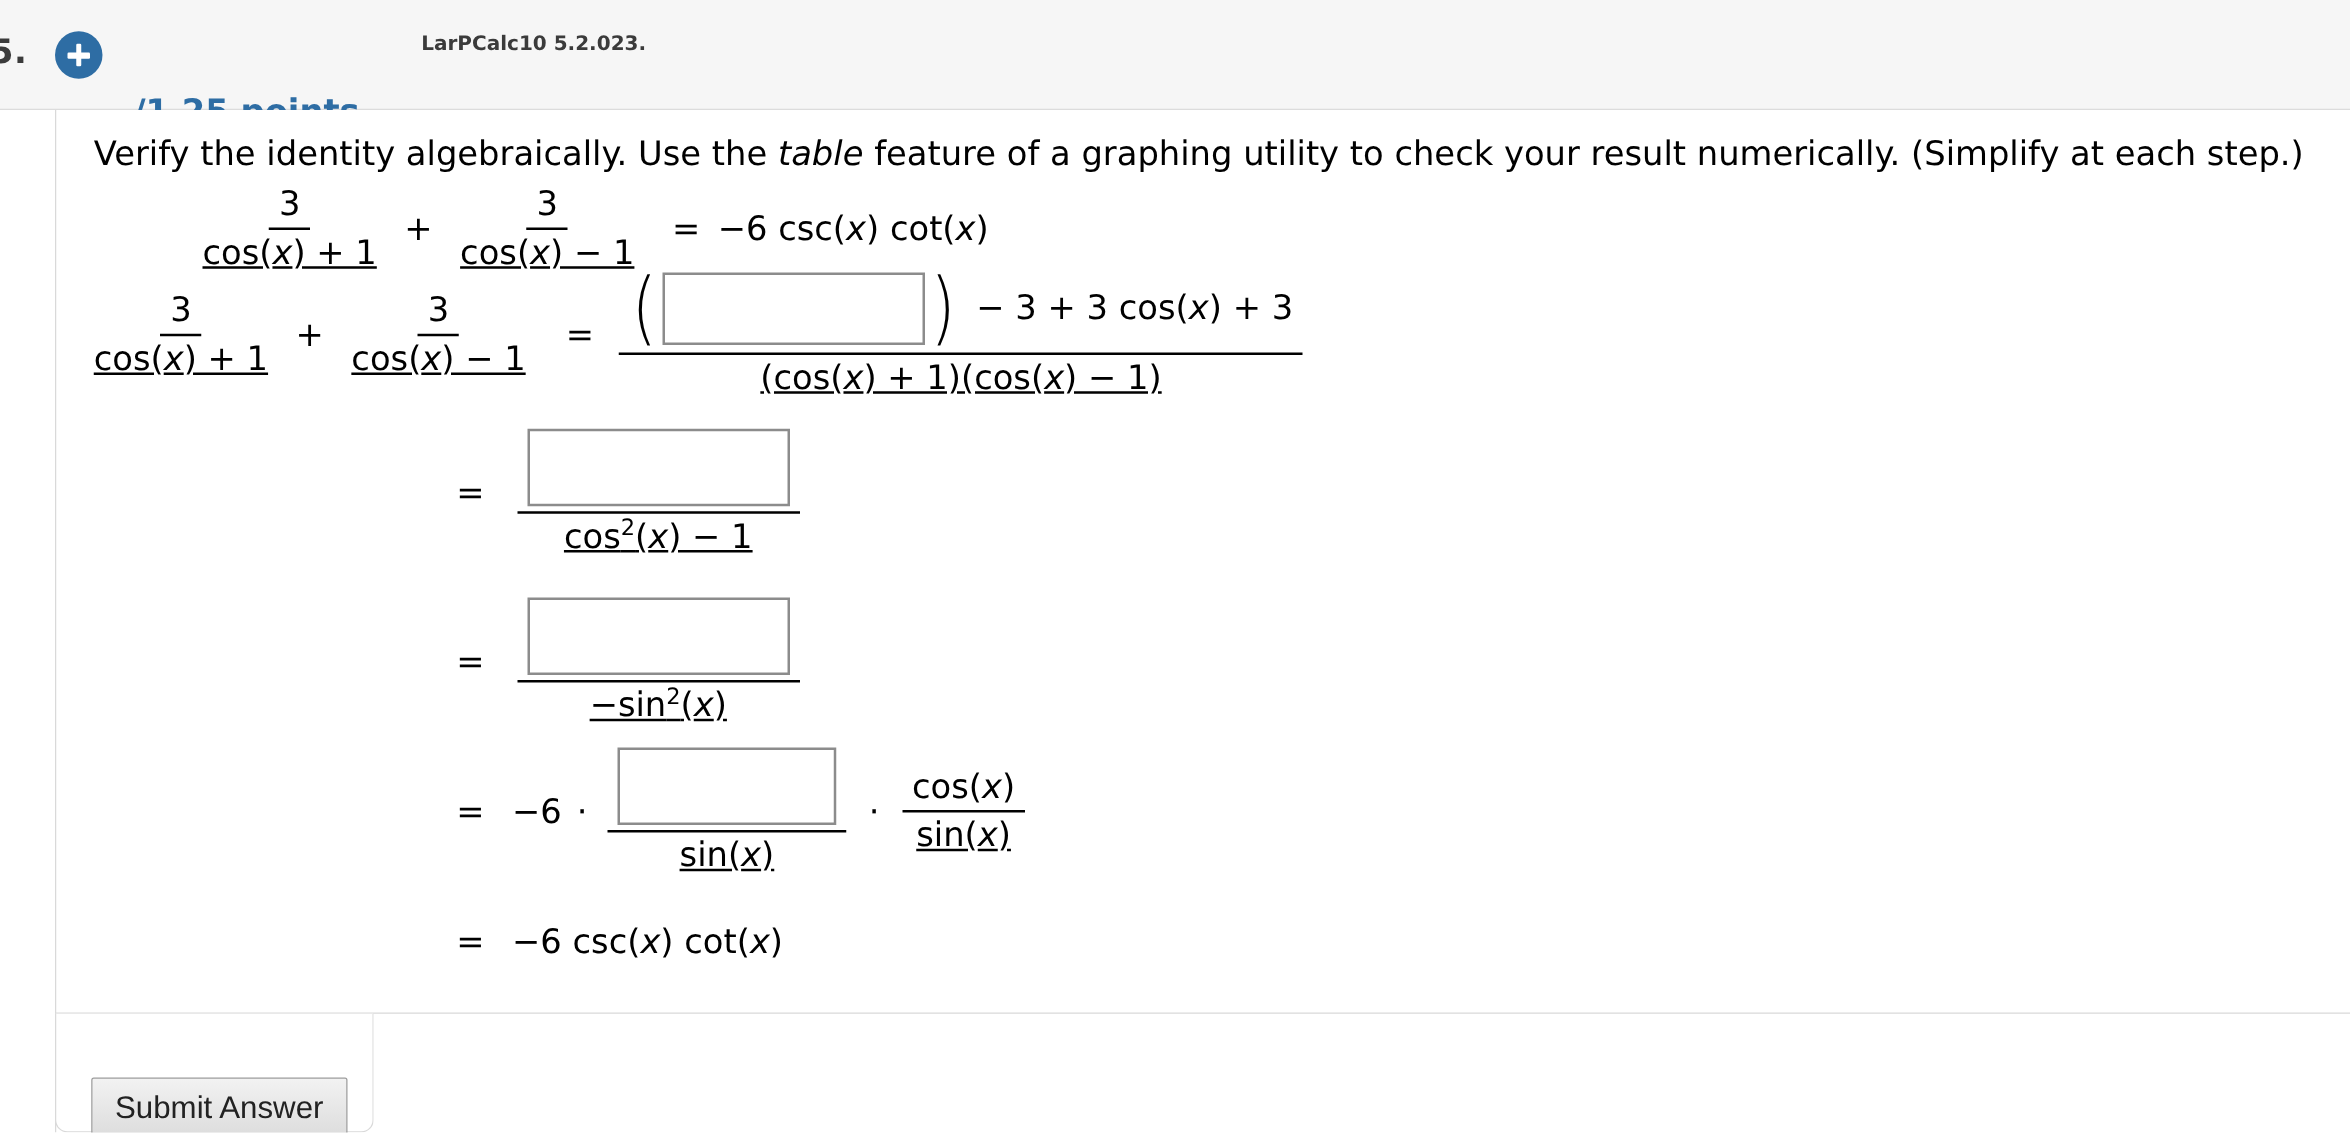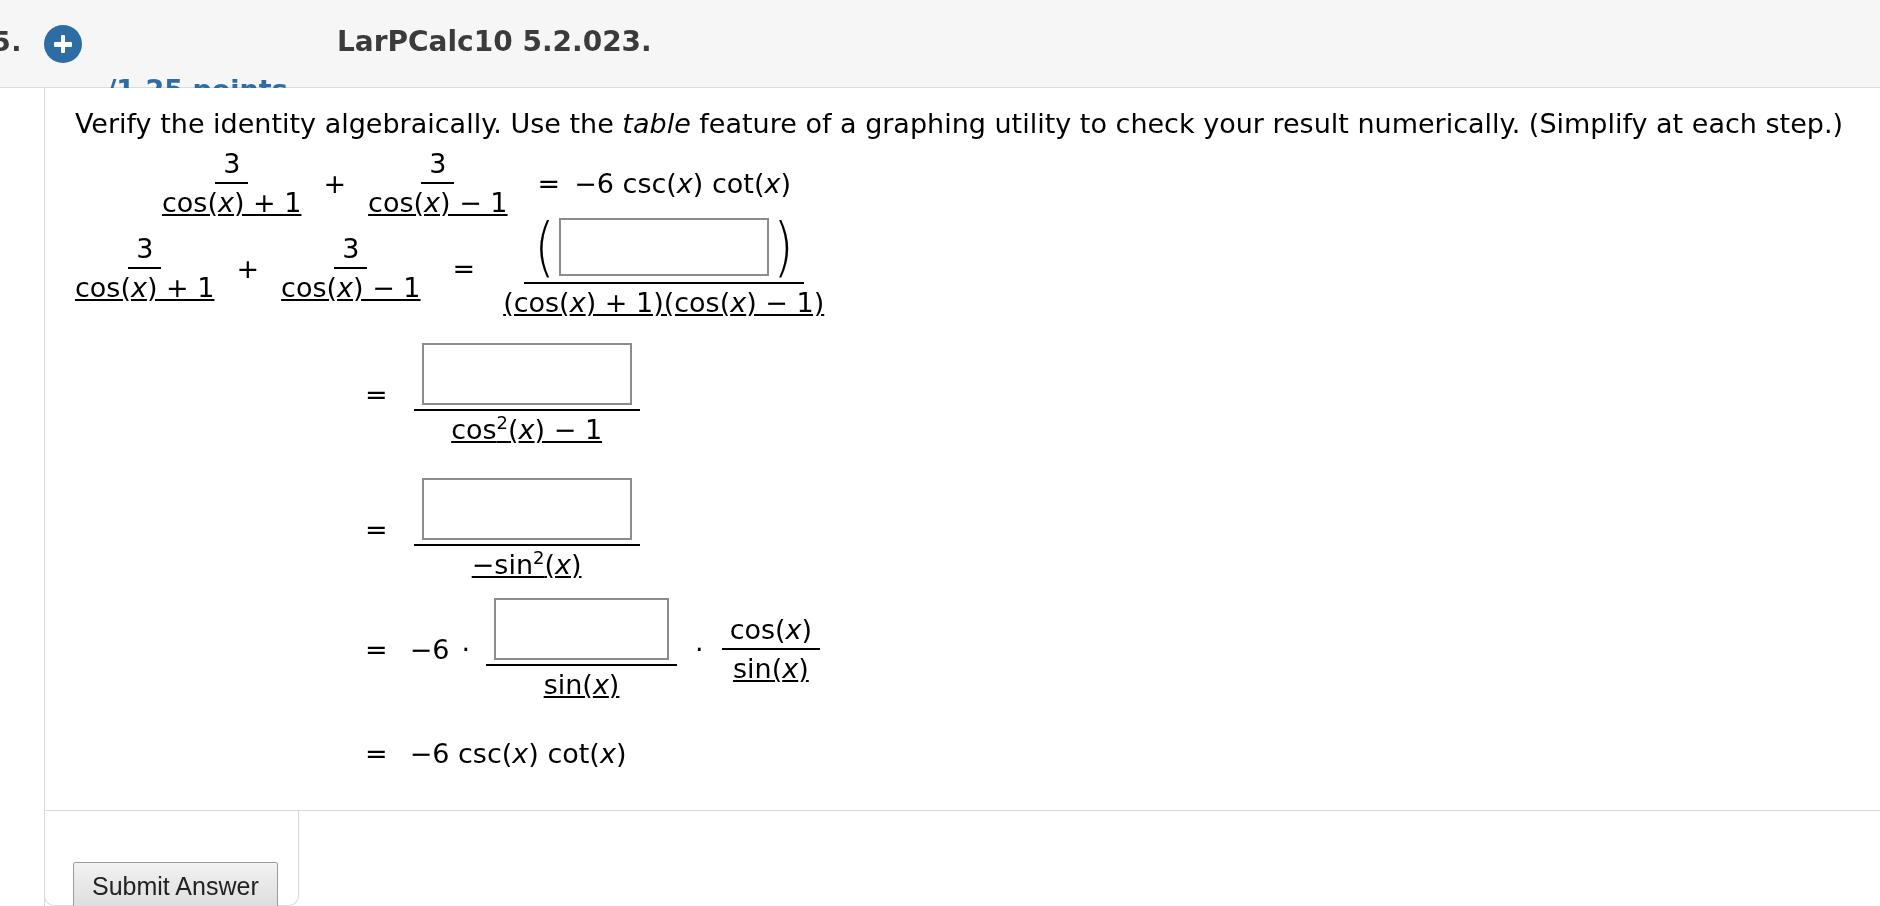--- a/index.html
+++ b/index.html
@@ -34,21 +34,21 @@
   #plus-icon::before { left: 10px; top: 17px; width: 18px; height: 4.5px; }
   #plus-icon::after  { left: 16.8px; top: 10px; width: 4.5px; height: 18px; }
   #points {
     position: absolute; left: 93px; top: 26px;
     font-size: 27px; font-weight: 700; color: #2e6da4;
     white-space: nowrap;
     margin-top: 48px;
   }
   #qcode {
     position: absolute; left: 337px; top: 25px;
-    font-size: 28px; font-weight: 700; color: #3b3b3b;
+    font-size: 16px; font-weight: 700; color: #3b3b3b;
     white-space: nowrap;
   }
 
   
   #panel {
     position: absolute; left: 44px; top: 88px;
     width: 1836px; height: 818px;
     background: #ffffff;
     border-left: 1px solid #d9d9d9;
     box-sizing: border-box;
@@ -150,20 +150,21 @@
         <span class="num">3</span>
         <span class="den"><span>cos(</span><span class="var">x</span><span>) − 1</span></span>
       </span>
       <span style="margin:0 16px 0 20px;">=</span>
 
       <span class="frac">
         <span class="num" style="display:flex; align-items:center; padding-bottom:6px;">
           <span class="bigparen" style="margin-right:2px;">(</span>
           <span class="ansbox" style="width:210px; height:58px;"></span>
           <span class="bigparen" style="margin-left:2px;">)</span>
+          <span style="margin-left:14px;"><span>− 3 + 3 cos(</span><span class="var">x</span><span>) + 3</span></span>
         </span>
         <span class="den"><span>(cos(</span><span class="var">x</span><span>) + 1)(cos(</span><span class="var">x</span><span>) − 1)</span></span>
       </span>
     </div>
 
     <div class="row math" style="left:320px; top:255px;">
       <span style="margin-right:22px;">=</span>
       <span class="frac">
         <span class="num" style="padding-bottom:4px;">
           <span class="ansbox" style="width:210px; height:62px;"></span>

